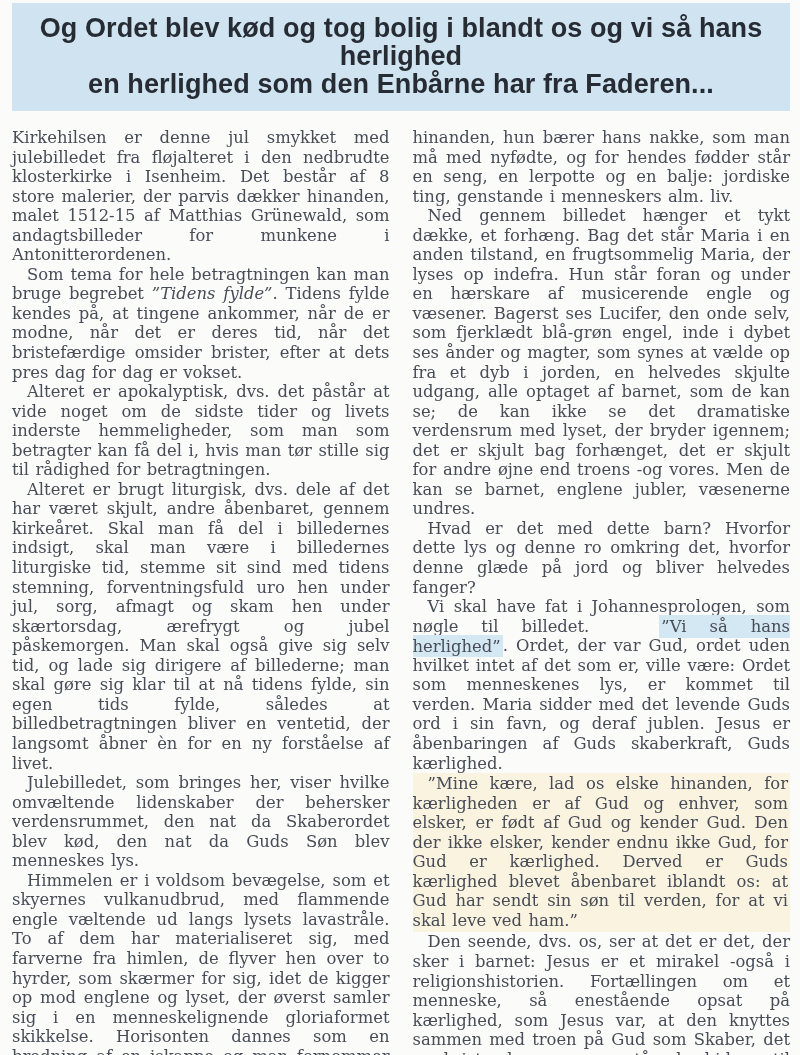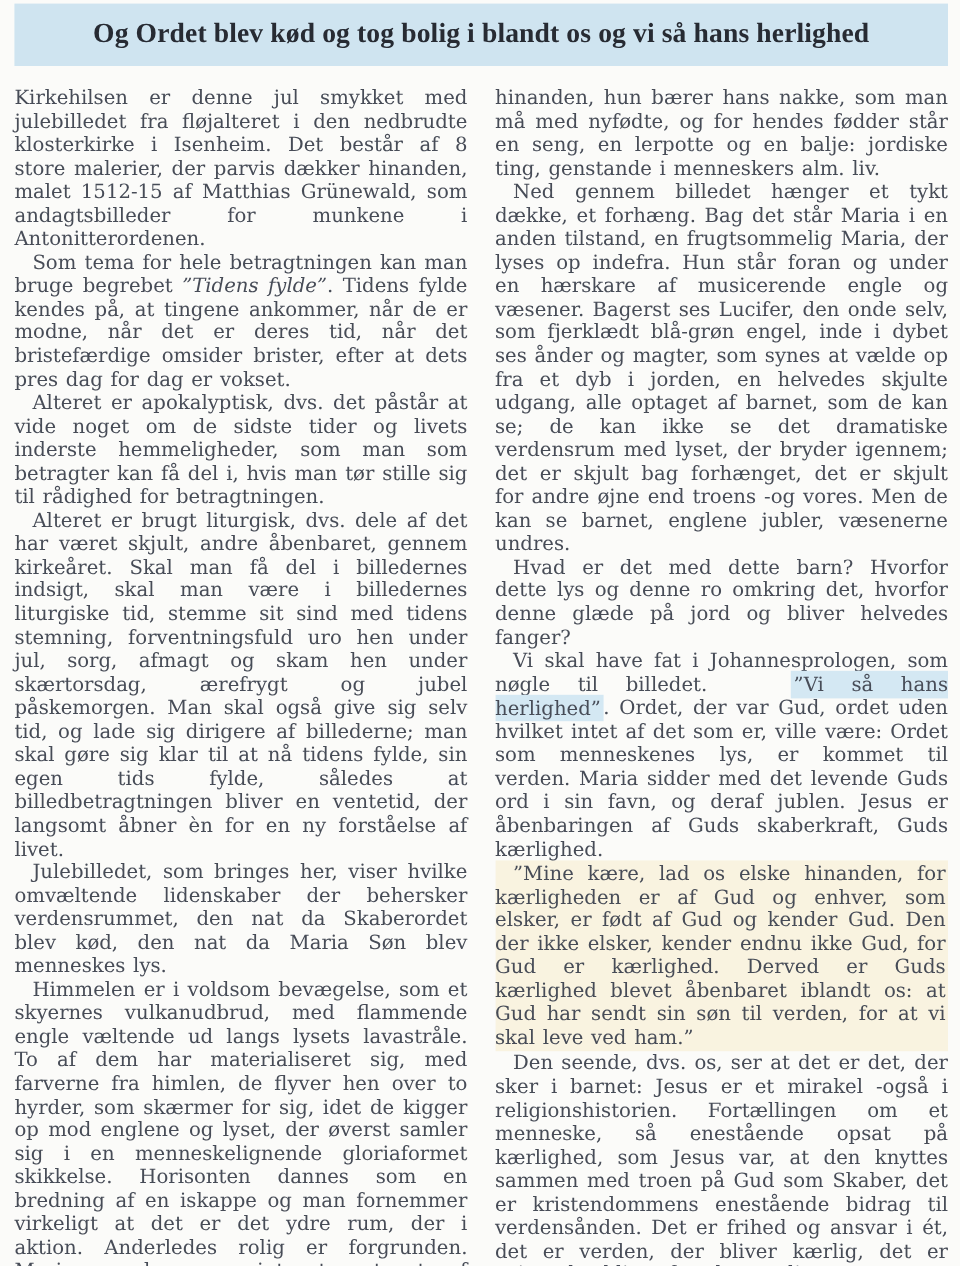--- a/index.html
+++ b/index.html
@@ -16,23 +16,23 @@
     overflow: hidden;
     padding: 3px 10px 0 12px;
   }
 
   .header-box {
     background: var(--banner-bg, #cfe4f0);
     padding: 11px 6px 13px;
     text-align: center;
   }
   .header-line {
-    font-family: Liberation Serif, serif;
+    font-family: Liberation Sans, sans-serif;
     font-weight: bold;
-    font-size: 23px;
+    font-size: 27px;
     line-height: 28px;
     color: var(--title-text, #272b33);
     letter-spacing: 0.1px;
   }
 
   .columns {
     display: flex;
     gap: 23px;
     margin-top: 17px;
   }
@@ -61,30 +61,31 @@
     padding: 1px 2px 2px 0;
   }
 </style>
 </head>
 <body>
 
 <div class="page">
 
   <div class="header-box">
     <div class="header-line">Og Ordet blev kød og tog bolig i blandt os og vi så hans herlighed</div>
+    <div class="header-line">en herlighed som den Enbårne har fra Faderen...</div>
   </div>
 
   <div class="columns">
 
     <div class="col">
       <p class="no-indent">Kirkehilsen er denne jul smykket med julebilledet fra fløjalteret i den nedbrudte klosterkirke i Isenheim. Det består af 8 store malerier, der parvis dækker hinanden, malet 1512-15 af Matthias Grünewald, som andagtsbilleder for munkene i Antonitterordenen.</p>
       <p><span>Som tema for hele betragtningen kan man bruge begrebet </span><span class="italic">”Tidens fylde”</span><span>. Tidens fylde kendes på, at tingene ankommer, når de er modne, når det er deres tid, når det bristefærdige omsider brister, efter at dets pres dag for dag er vokset.</span></p>
       <p>Alteret er apokalyptisk, dvs. det påstår at vide noget om de sidste tider og livets inderste hemmeligheder, som man som betragter kan få del i, hvis man tør stille sig til rådighed for betragtningen.</p>
       <p>Alteret er brugt liturgisk, dvs. dele af det har været skjult, andre åbenbaret, gennem kirkeåret. Skal man få del i billedernes indsigt, skal man være i billedernes liturgiske tid, stemme sit sind med tidens stemning, forventningsfuld uro hen under jul, sorg, afmagt og skam hen under skærtorsdag, ærefrygt og jubel påskemorgen. Man skal også give sig selv tid, og lade sig dirigere af billederne; man skal gøre sig klar til at nå tidens fylde, sin egen tids fylde, således at billedbetragtningen bliver en ventetid, der langsomt åbner èn for en ny forståelse af livet.</p>
-      <p>Julebilledet, som bringes her, viser hvilke omvæltende lidenskaber der behersker verdensrummet, den nat da Skaberordet blev kød, den nat da Maria Søn blev menneskes lys.</p>
+      <p>Julebilledet, som bringes her, viser hvilke omvæltende lidenskaber der behersker verdensrummet, den nat da Skaberordet blev kød, den nat da Guds Søn blev menneskes lys.</p>
       <p class="runover">Himmelen er i voldsom bevægelse, som et skyernes vulkanudbrud, med flammende engle væltende ud langs lysets lavastråle. To af dem har materialiseret sig, med farverne fra himlen, de flyver hen over to hyrder, som skærmer for sig, idet de kigger op mod englene og lyset, der øverst samler sig i en menneskelignende gloriaformet skikkelse. Horisonten dannes som en bredning af en iskappe og man fornemmer virkeligt at det er det ydre rum, der i aktion. Anderledes rolig er forgrunden. Maria og barn er intenst optaget af</p>
     </div>
 
     <div class="col">
       <p class="no-indent">hinanden, hun bærer hans nakke, som man må med nyfødte, og for hendes fødder står en seng, en lerpotte og en balje: jordiske ting, genstande i menneskers alm. liv.</p>
       <p>Ned gennem billedet hænger et tykt dække, et forhæng. Bag det står Maria i en anden tilstand, en frugtsommelig Maria, der lyses op indefra. Hun står foran og under en hærskare af musicerende engle og væsener. Bagerst ses Lucifer, den onde selv, som fjerklædt blå-grøn engel, inde i dybet ses ånder og magter, som synes at vælde op fra et dyb i jorden, en helvedes skjulte udgang, alle optaget af barnet, som de kan se; de kan ikke se det dramatiske verdensrum med lyset, der bryder igennem; det er skjult bag forhænget, det er skjult for andre øjne end troens -og vores. Men de kan se barnet, englene jubler, væsenerne undres.</p>
       <p>Hvad er det med dette barn? Hvorfor dette lys og denne ro omkring det, hvorfor denne glæde på jord og bliver helvedes fanger?</p>
       <p><span>Vi skal have fat i Johannesprologen, som nøgle til billedet. </span><span class="hl">”Vi så hans herlighed”</span><span>. Ordet, der var Gud, ordet uden hvilket intet af det som er, ville være: Ordet som menneskenes lys, er kommet til verden. Maria sidder med det levende Guds ord i sin favn, og deraf jublen. Jesus er åbenbaringen af Guds skaberkraft, Guds kærlighed.</span></p>
       <p class="quote-block">”Mine kære, lad os elske hinanden, for kærligheden er af Gud og enhver, som elsker, er født af Gud og kender Gud. Den der ikke elsker, kender endnu ikke Gud, for Gud er kærlighed. Derved er Guds kærlighed blevet åbenbaret iblandt os: at Gud har sendt sin søn til verden, for at vi skal leve ved ham.”</p>
       <p><span>Den seende, dvs. os, ser at det er det, der sker i barnet: Jesus er et mirakel -også i religionshistorien. Fortællingen om et menneske, så enestående opsat på kærlighed, som Jesus var, at den knyttes sammen med troen på Gud som Skaber, det er kristendommens enestående bidrag til verdensånden. Det er frihed og ansvar i ét, det er verden, der bliver kærlig, det er vejen, der bliver fremkommelig. </span></p>

